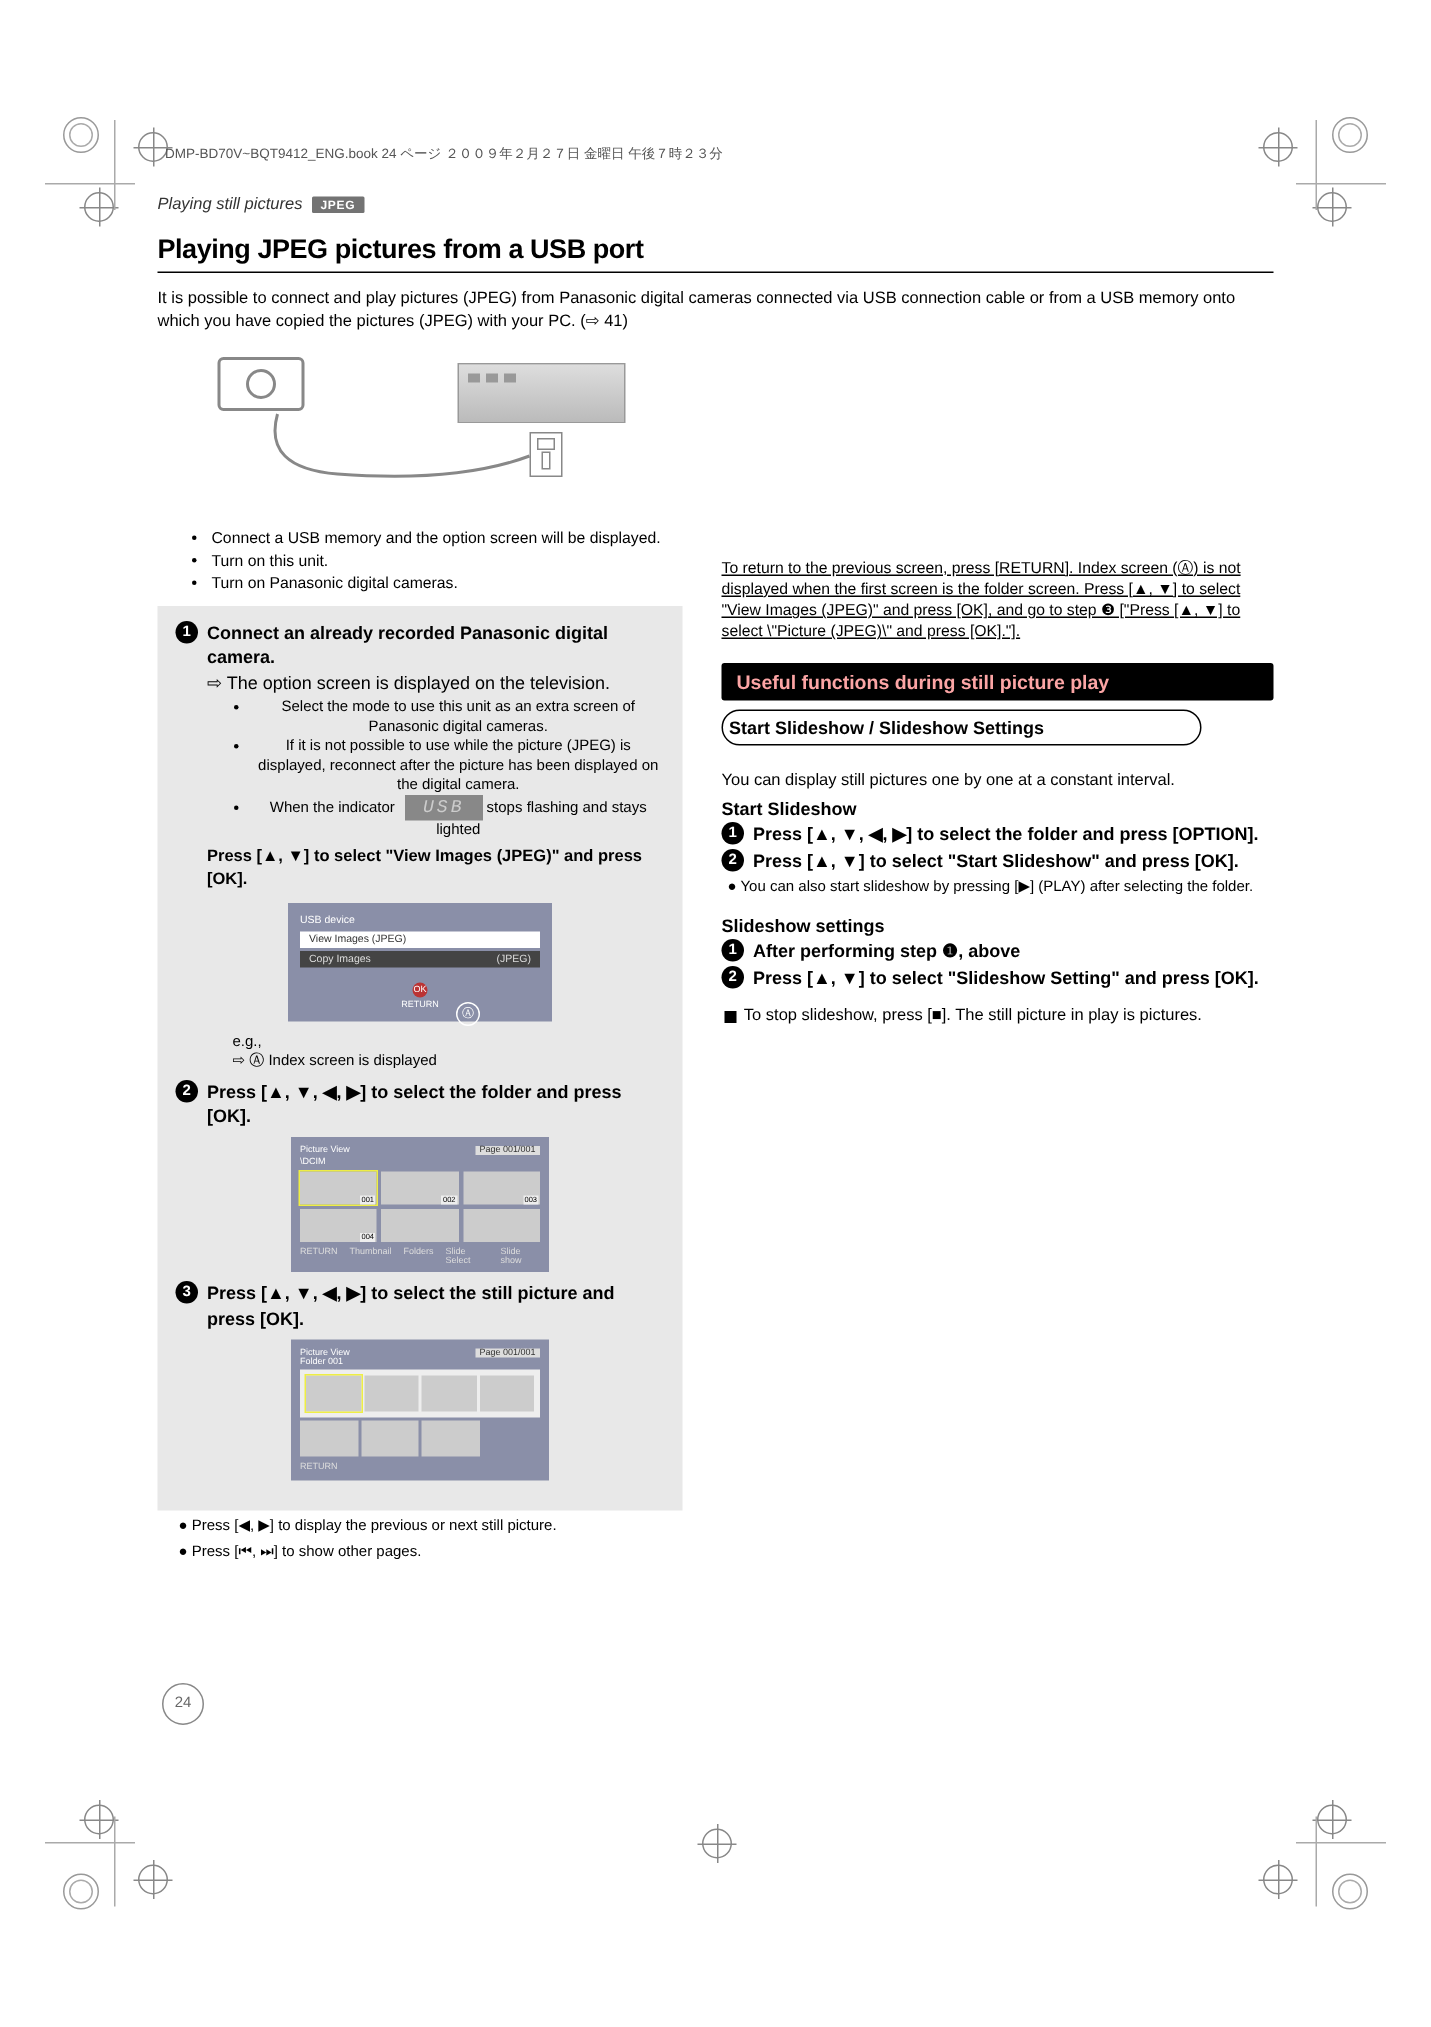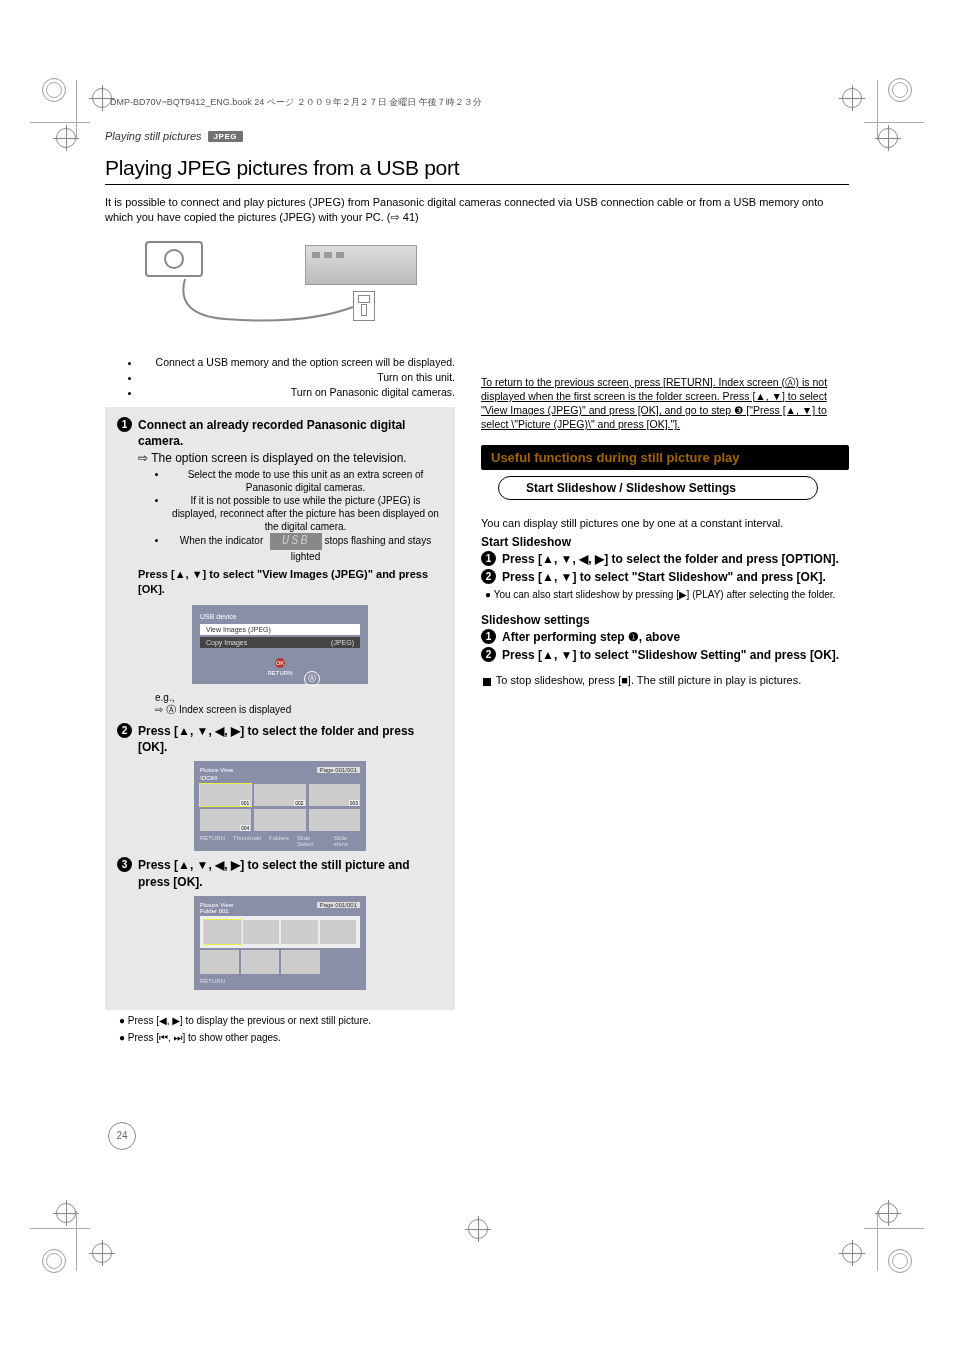--- a/index.html
+++ b/index.html
@@ -44,21 +44,21 @@
     text-align: center; line-height: 26px; font-size: 10px; color: #666;
   }
   .topbar {
     display:flex; align-items:center; gap:6px; margin-bottom:14px;
   }
   .jpeg-badge {
     background:#737373; color:#fff; font-size:8px; font-weight:bold;
     padding: 1px 6px; border-radius:1px; letter-spacing:0.5px;
   }
   h1 {
-    font-size: 21px; font-weight: normal; margin: 0 0 4px 0; letter-spacing: -0.3px;
+    font-size: 18px; font-weight: bold; margin: 0 0 4px 0; letter-spacing: -0.3px;
   }
   .rule { border-top: 1px solid #000; margin: 2px 0 10px 0; }
   .intro { font-size: 11px; line-height: 1.35; }
   .columns {
     display: flex; gap: 26px; margin-top: 10px;
   }
   .col { flex: 1; }
   .col-left { flex: 0 0 350px; }
   .device-illustration {
     width: 300px; height: 110px; position: relative; margin: 6px 0 0 20px;
@@ -77,21 +77,21 @@
   .cable {
     position:absolute; left: 40px; top: 34px; width: 200px; height: 70px;
     border: none;
   }
   .cable svg { width: 100%; height: 100%; }
   .usb-plug {
     position:absolute; left: 228px; top: 50px; width: 20px; height: 28px;
     border: 1.5px solid #888;
   }
   .bullets { margin: 4px 0 8px 36px; padding:0; font-size:10.5px; line-height:1.35; }
-  .bullets li { margin-bottom: 1px; text-align: right; }
+  .bullets li { margin-bottom: 1px; }
   .grey-box {
     background: #e8e8e8; padding: 10px 12px 14px 12px; margin-top: 6px;
   }
   .num-circle {
     display:inline-flex; width:15px; height:15px; border-radius:50%;
     background:#000; color:#fff; align-items:center; justify-content:center;
     font-size:10px; font-weight:bold; flex-shrink:0;
   }
   .step { display:flex; gap:6px; margin-bottom:2px; }
   .step-body { font-size: 12px; line-height:1.35; }
@@ -141,27 +141,27 @@
   .strip {
     background:#eee; padding:4px; display:grid; grid-template-columns: repeat(4,1fr); gap:2px;
   }
   .strip .thumb { height: 24px; background:#ccc; }
   .strip-row2 { margin-top:2px; display:grid; grid-template-columns: repeat(4,1fr); gap:2px;}
   .strip-row2 .thumb { height:24px; background:#ccc; }
   .small-note { font-size:10px; margin: 4px 0 0 14px; line-height:1.3; }
   
   .rcol-note { font-size:10.5px; line-height:1.35; margin-bottom: 14px; text-decoration: underline; }
   .black-bar {
-    background:#000; color:#a16207; font-weight:bold; font-size:13px;
+    background:#000; color:#fca5a5; font-weight:bold; font-size:13px;
     padding: 5px 10px; border-radius: 2px; margin-bottom: 6px;
   }
   .pill {
-    border: 1.5px solid #000; border-radius: 16px; padding: 4px 27px;
+    border: 1.5px solid #000; border-radius: 16px; padding: 4px 4px;
     font-size: 12px; font-weight: bold; margin-bottom: 14px; display:inline-block;
-    width: 320px; box-sizing:border-box;margin-left:17px;
+    width: 320px; box-sizing:border-box;
   }
   .sub-head { font-weight:bold; font-size:12px; margin: 4px 0 2px 0; }
   .para { font-size:11px; line-height:1.35; margin: 2px 0; }
   .stop-sq { display:inline-block; width:8px; height:8px; background:#000; vertical-align: middle; margin: 0 2px;}
 </style>
 </head>
 <body>
 
 <div class="page">
 

